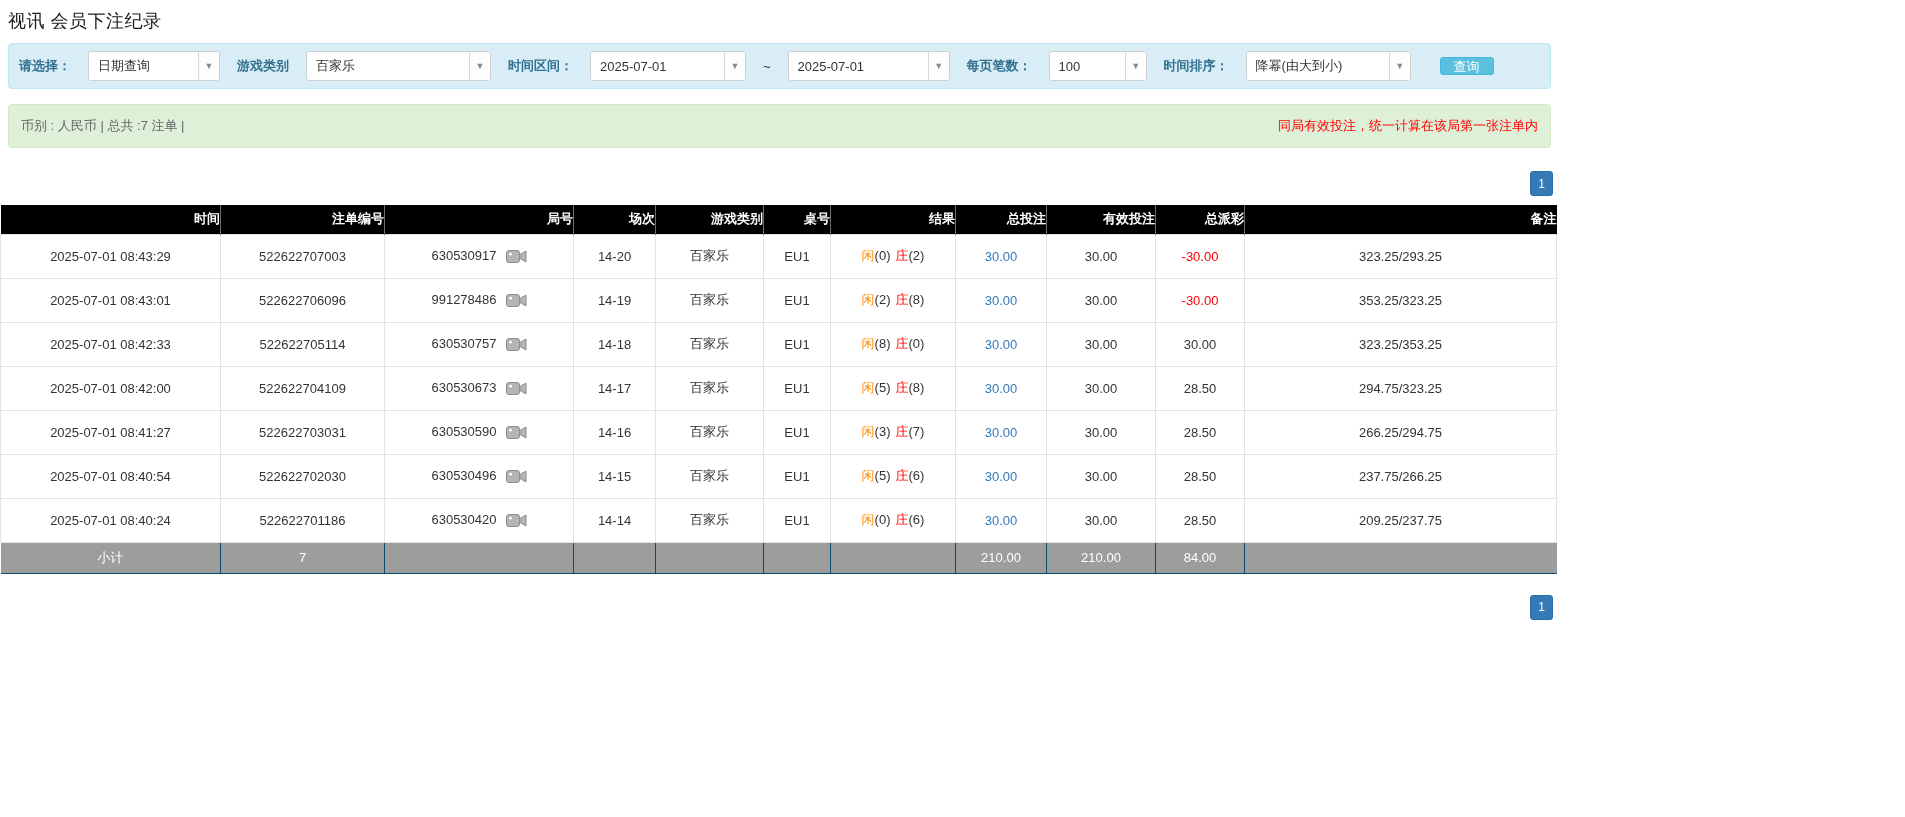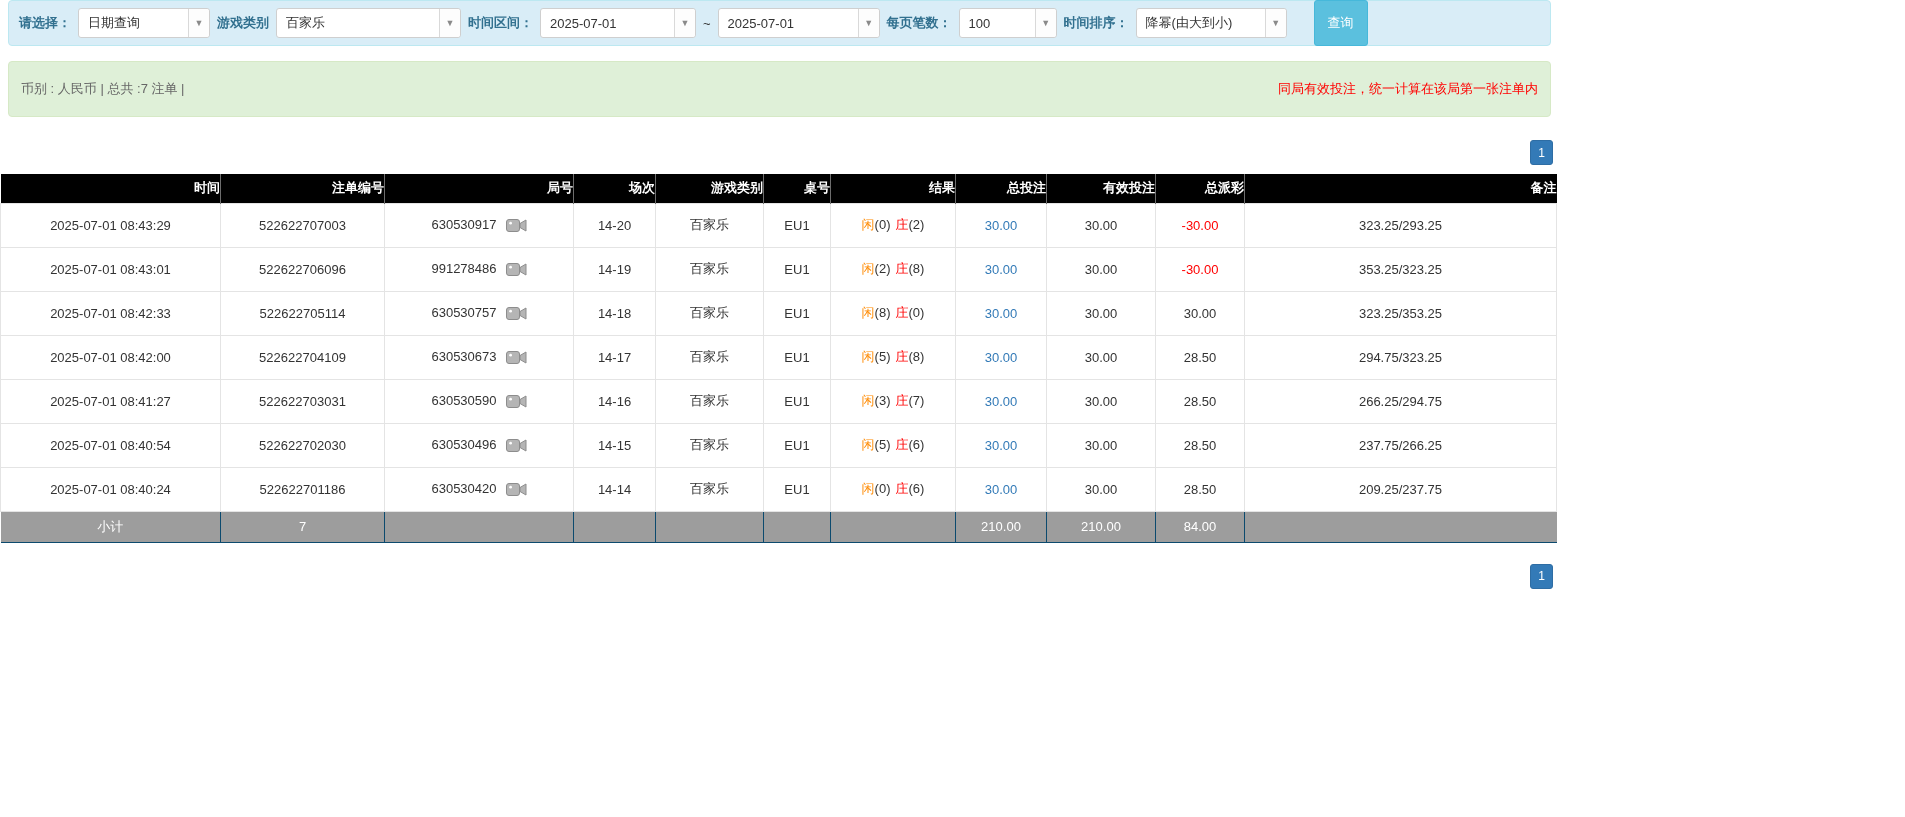--- a/index.html
+++ b/index.html
@@ -11,44 +11,44 @@
   }
   .page{width:1557px}
   .pad{margin-left:8px;margin-right:6px}
   .page-title{
     font-size:18px;font-weight:500;color:#1a1a1a;
     padding:9px 0 10px 8px;letter-spacing:.5px;
   }
   
   .filter-bar{
     background:var(--filter_bg);border:1px solid #bce8f1;border-radius:4px;
-    height:46px;display:flex;align-items:center;gap:7px;padding:0 10px;
+    height:46px;display:flex;align-items:center;gap:17px;padding:0 10px;
   }
   .flabel{font-weight:bold;color:#31708f;white-space:nowrap}
   .sep{color:#333}
   .select{
     display:inline-flex;align-items:stretch;background:#fff;
     border:1px solid #cfcfcf;border-radius:3px;height:30px;cursor:pointer;
   }
   .sel-value{flex:1;display:flex;align-items:center;padding:0 9px;white-space:nowrap;color:#333;overflow:hidden}
   .caret{
     width:21px;border-left:1px solid #d9d9d9;display:flex;align-items:center;
     justify-content:center;color:#8a8a8a;font-size:9px;background:#fdfdfd;border-radius:0 3px 3px 0;
   }
-  .w130{width:132px}.w185{width:185px}.w156{width:156px}.w162{width:162px}.w98{width:98px}.w163{width:151px}
+  .w130{width:132px}.w185{width:185px}.w156{width:156px}.w162{width:162px}.w98{width:98px}.w163{width:165px}
   .btn-query{
     background:var(--button_bg);border:1px solid #46b8da;color:#fff;
-    height:46px;padding:0 13px;border-radius:3px;font-size:13px;cursor:pointer;margin-left:20px;
+    height:18px;padding:0 13px;border-radius:3px;font-size:13px;cursor:pointer;margin-left:12px;
     font-family:inherit;
     text-align:center;
   }
   
   .summary-bar{
     background:var(--summary_bg);border:1px solid #d6e9c6;border-radius:4px;
-    margin-top:15px;height:56px;display:flex;align-items:center;
+    margin-top:15px;height:44px;display:flex;align-items:center;
     justify-content:space-between;padding:12px 12px;color:#666;
   }
   .notice{color:var(--notice)}
   
   .pager{display:flex;justify-content:flex-end;margin:23px 4px 9px 0}
   .pager.bottom{margin:21px 4px 0 0}
   .page-btn{
     background:var(--pagination_bg);border:1px solid #2e6da4;color:#fff;
     min-width:23px;height:25px;display:inline-flex;align-items:center;justify-content:center;
     border-radius:3px;font-size:12px;padding:0 7px;cursor:pointer;
@@ -74,20 +74,21 @@
   .bet-link{color:var(--link);cursor:pointer;text-decoration:none}
   .neg{color:var(--negative)}
   .video-icon{display:inline-block;margin-left:9px;vertical-align:middle;cursor:pointer;line-height:0}
   .round-num{vertical-align:middle}
 </style>
 </head>
 <body>
 
 <div class="page">
 
+  <div class="page-title">视讯 会员下注纪录</div>
 
   <div class="filter-bar pad">
     <span class="flabel">请选择：</span>
     <div class="select w130">
       <span class="sel-value">日期查询</span>
       <span class="caret">▼</span>
     </div>
 
     <span class="flabel">游戏类别</span>
     <div class="select w185">

